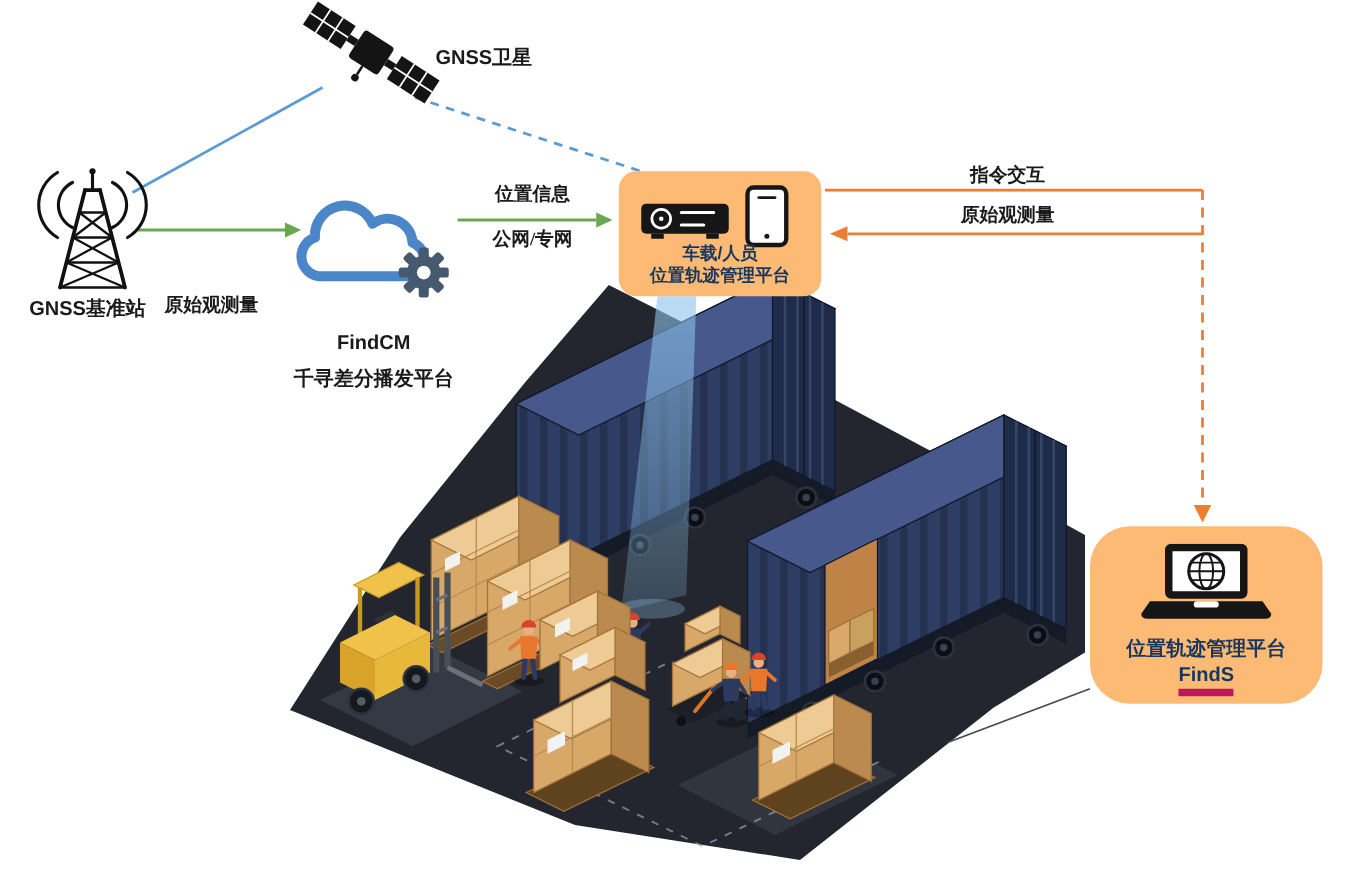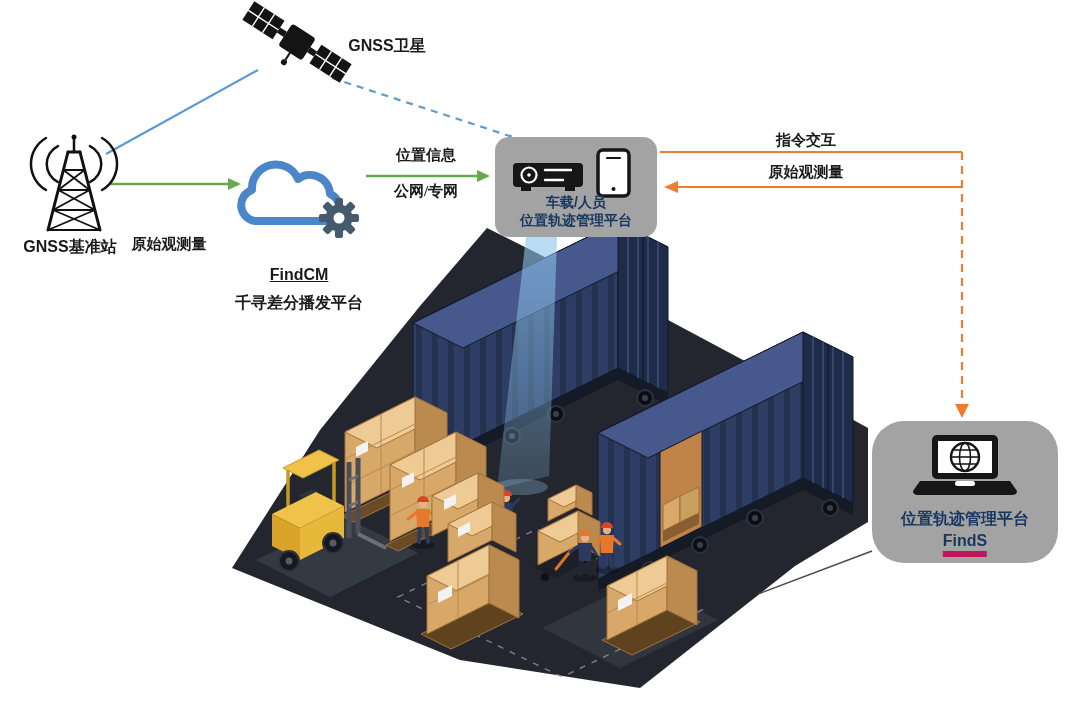--- a/index.html
+++ b/index.html
@@ -4,21 +4,21 @@
 <style>
   * { margin:0; padding:0; box-sizing:border-box; }
   html,body { background:#ffffff; }
   body { font-family:"Liberation Sans","DejaVu Sans",sans-serif; }
   .stage { position:relative; width:1080px; height:701px; background:#fff; overflow:hidden; }
   .layer { position:absolute; left:0; top:0; }
   .icon { position:absolute; }
   .label { position:absolute; font-weight:700; color:#1a1a1a; white-space:nowrap; transform:translateX(-50%); }
   .fs16 { font-size:16px;text-align:center; }
   .fs15 { font-size:15px; }
-  .panel { position:absolute; background:#a3a3a3; border-radius:14px; }
+  .panel { position:absolute; background:#fdba74; border-radius:14px; }
   .panel .panel-label { position:absolute; left:50%; transform:translateX(-50%); color:#17375e; font-weight:700; white-space:nowrap; }
   .underline { border-bottom:6px solid #be185d; padding-bottom:1px; }
 </style>
 </head>
 <body>
 
 <div class="stage">
 
   <svg class="layer" width="1080" height="701" viewBox="0 0 1080 701">
     <defs>
@@ -290,21 +290,21 @@
           <rect x="-4" y="-20" width="8" height="9" rx="2" transform="rotate(225)"></rect>
           <rect x="-4" y="-20" width="8" height="9" rx="2" transform="rotate(270)"></rect>
           <rect x="-4" y="-20" width="8" height="9" rx="2" transform="rotate(315)"></rect>
           <circle r="13.5"></circle>
         </g>
         <circle r="5.5" fill="#ffffff"></circle>
       </g>
     </svg>
   </div>
   <div class="label fs16" style="left:299px; top:246px;margin-top:47px;">千寻差分播发平台</div>
-  <div class="label fs16" style="left:299px; top:266px;text-decoration:underline;">FindCM</div>
+  <div class="label fs16" style="left:299px; top:266px;">FindCM</div>
 
   <div class="label fs15" style="left:169px; top:191px;margin-top:44px;">原始观测量</div>
   <div class="label fs15" style="left:426px; top:146px;">位置信息</div>
   <div class="label fs15" style="left:426px; top:182px;font-family:Liberation Serif, serif;">公网/专网</div>
   <div class="label fs15" style="left:806px; top:131px;">指令交互</div>
   <div class="label fs15" style="left:806px; top:163px;">原始观测量</div>
 
   <div class="panel" style="left:495px; top:137px; width:162px; height:100px;">
     <svg style="position:absolute; left:0; top:10px;" width="162" height="52" viewBox="0 0 162 52">
       <g>

